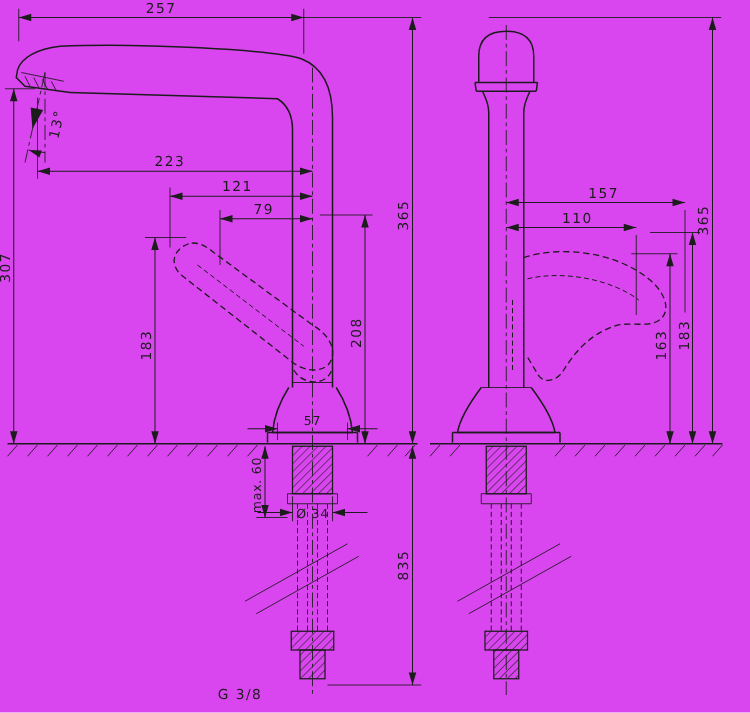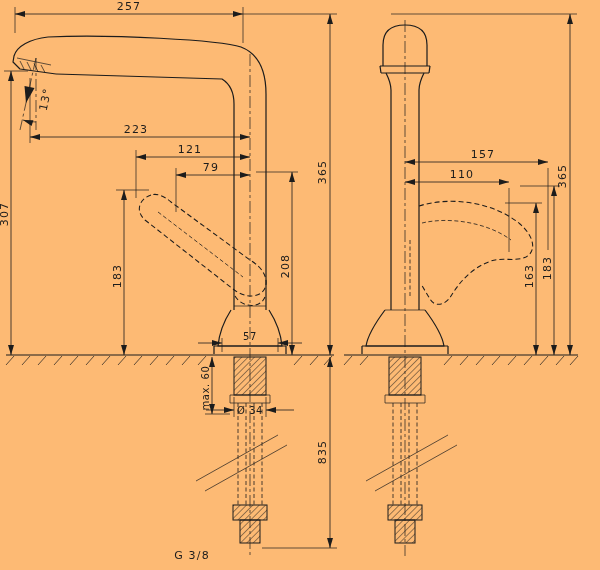--- a/index.html
+++ b/index.html
@@ -1,16 +1,16 @@
 <!DOCTYPE html>
 <html><head>
 <meta charset="utf-8">
 <style>
   html,body { margin:0; padding:0; background:#ffffff; }
-  .stage { width:600px; height:570px; background:#fdba74; position:relative; overflow:hidden; }
+  .stage { width:600px; height:570px; background:#d946ef; position:relative; overflow:hidden; }
   svg { font-family:"DejaVu Sans","Liberation Sans",sans-serif; display:block; }
   .ln { fill:none; stroke:#1c1c1c; stroke-linecap:butt; stroke-linejoin:round; }
   .outline { stroke-width:1.2; }
   .thin { stroke-width:0.7; }
   .dim { stroke-width:0.8; }
   .deck { stroke-width:1.2; }
   .dash { stroke-width:1.05; stroke-dasharray:5 3; }
   .dashthin { stroke-width:0.8; stroke-dasharray:4 2.5; }
   .cl { stroke-width:0.7; stroke-dasharray:12 3 3 3; }
   .hatchfill { fill:url(#hatch); stroke:#1c1c1c; stroke-width:1; }

